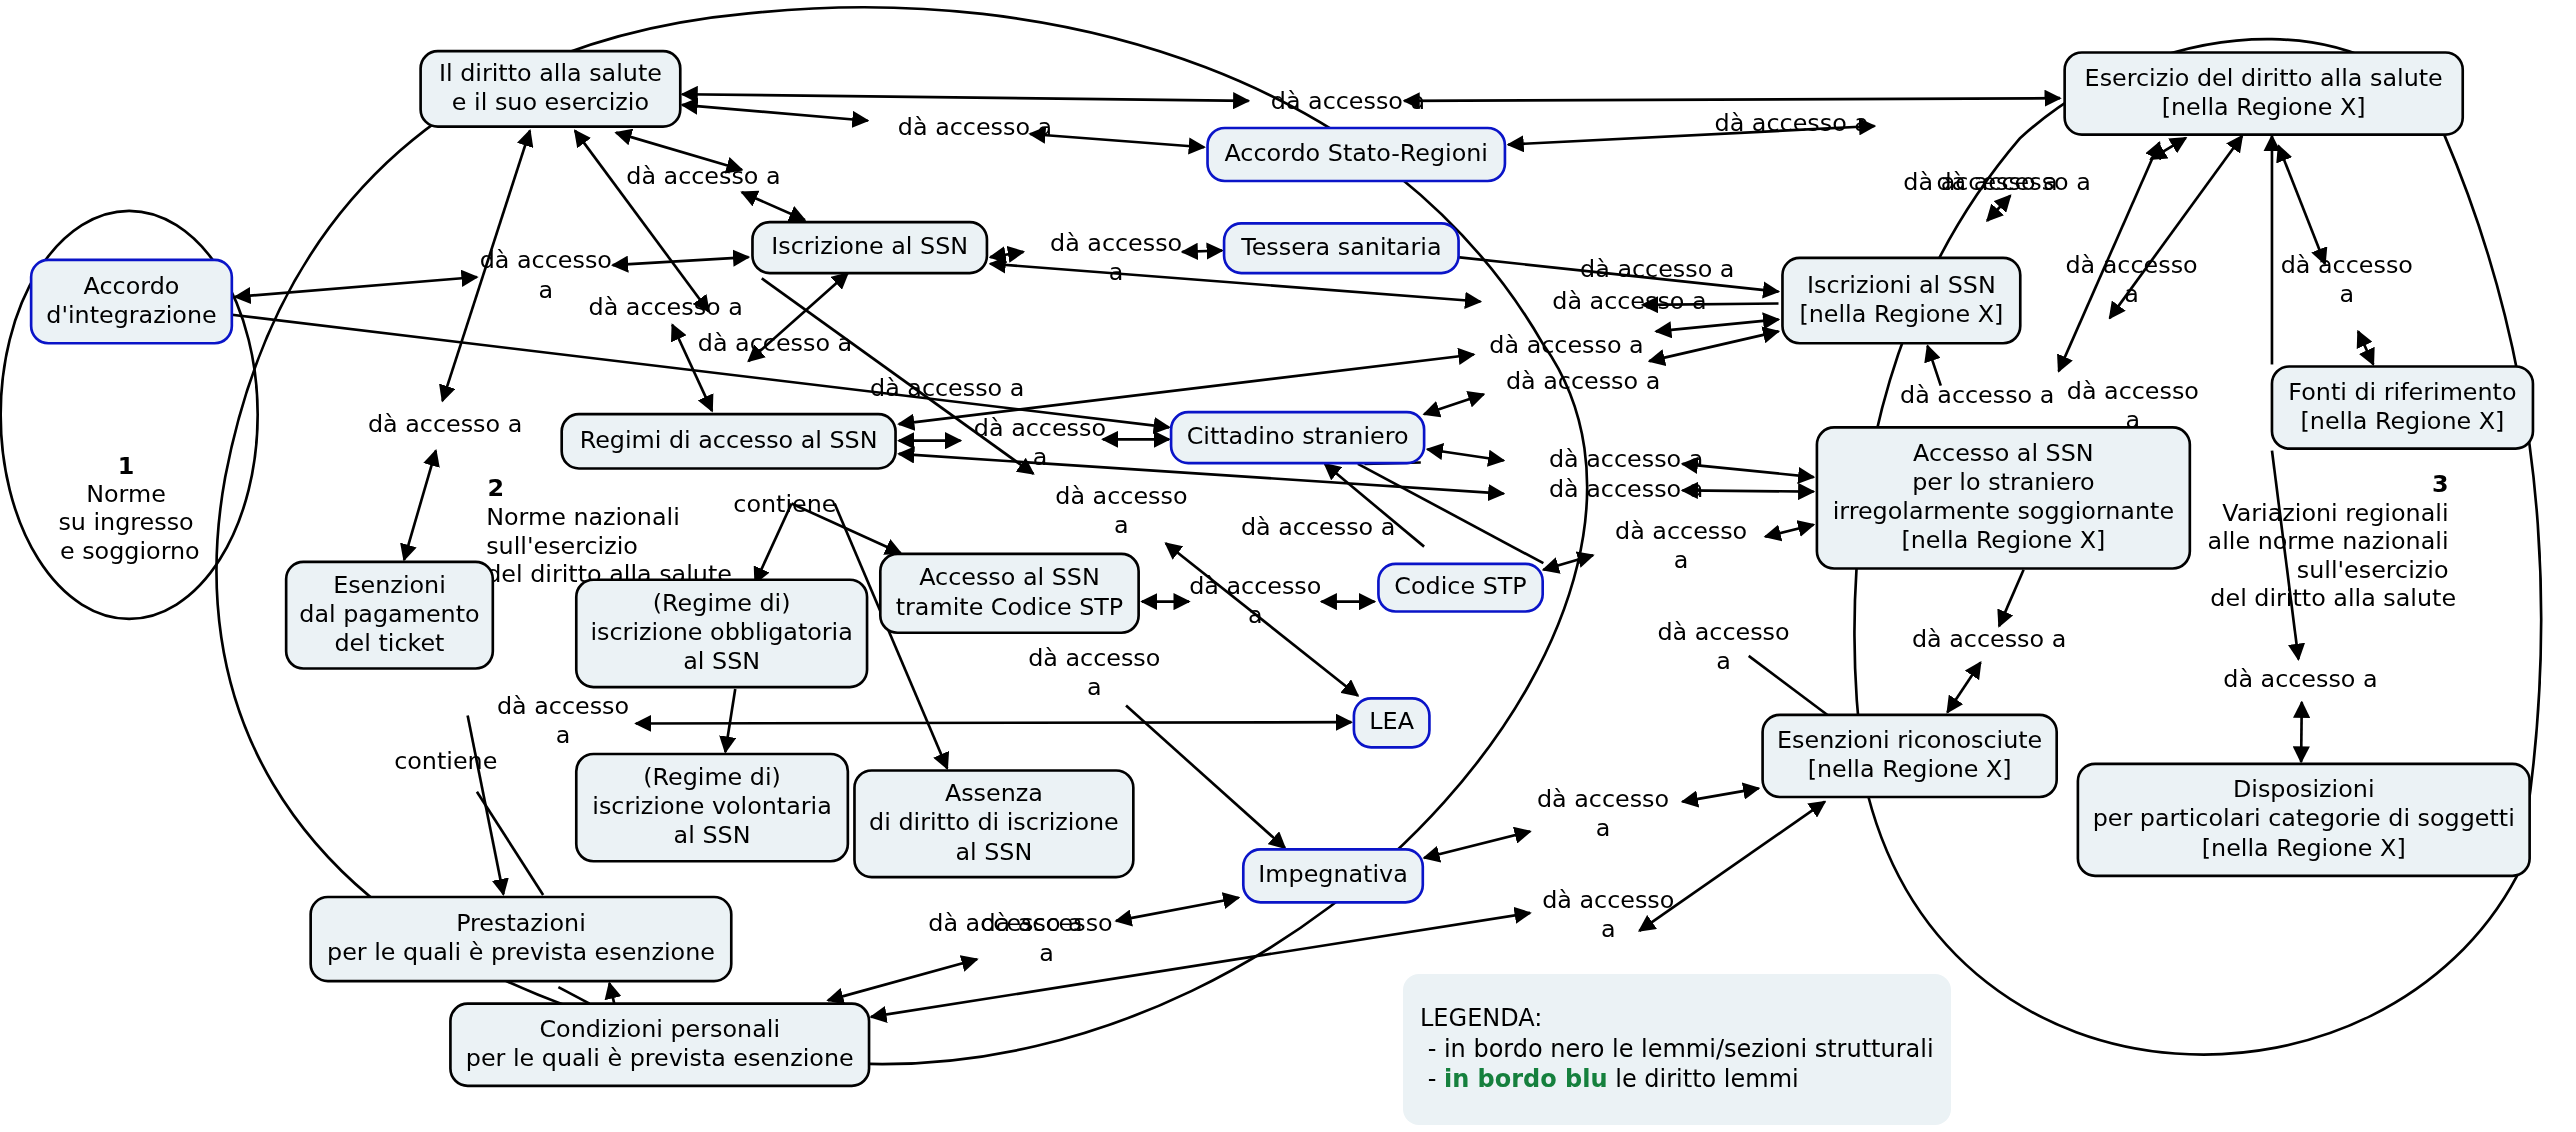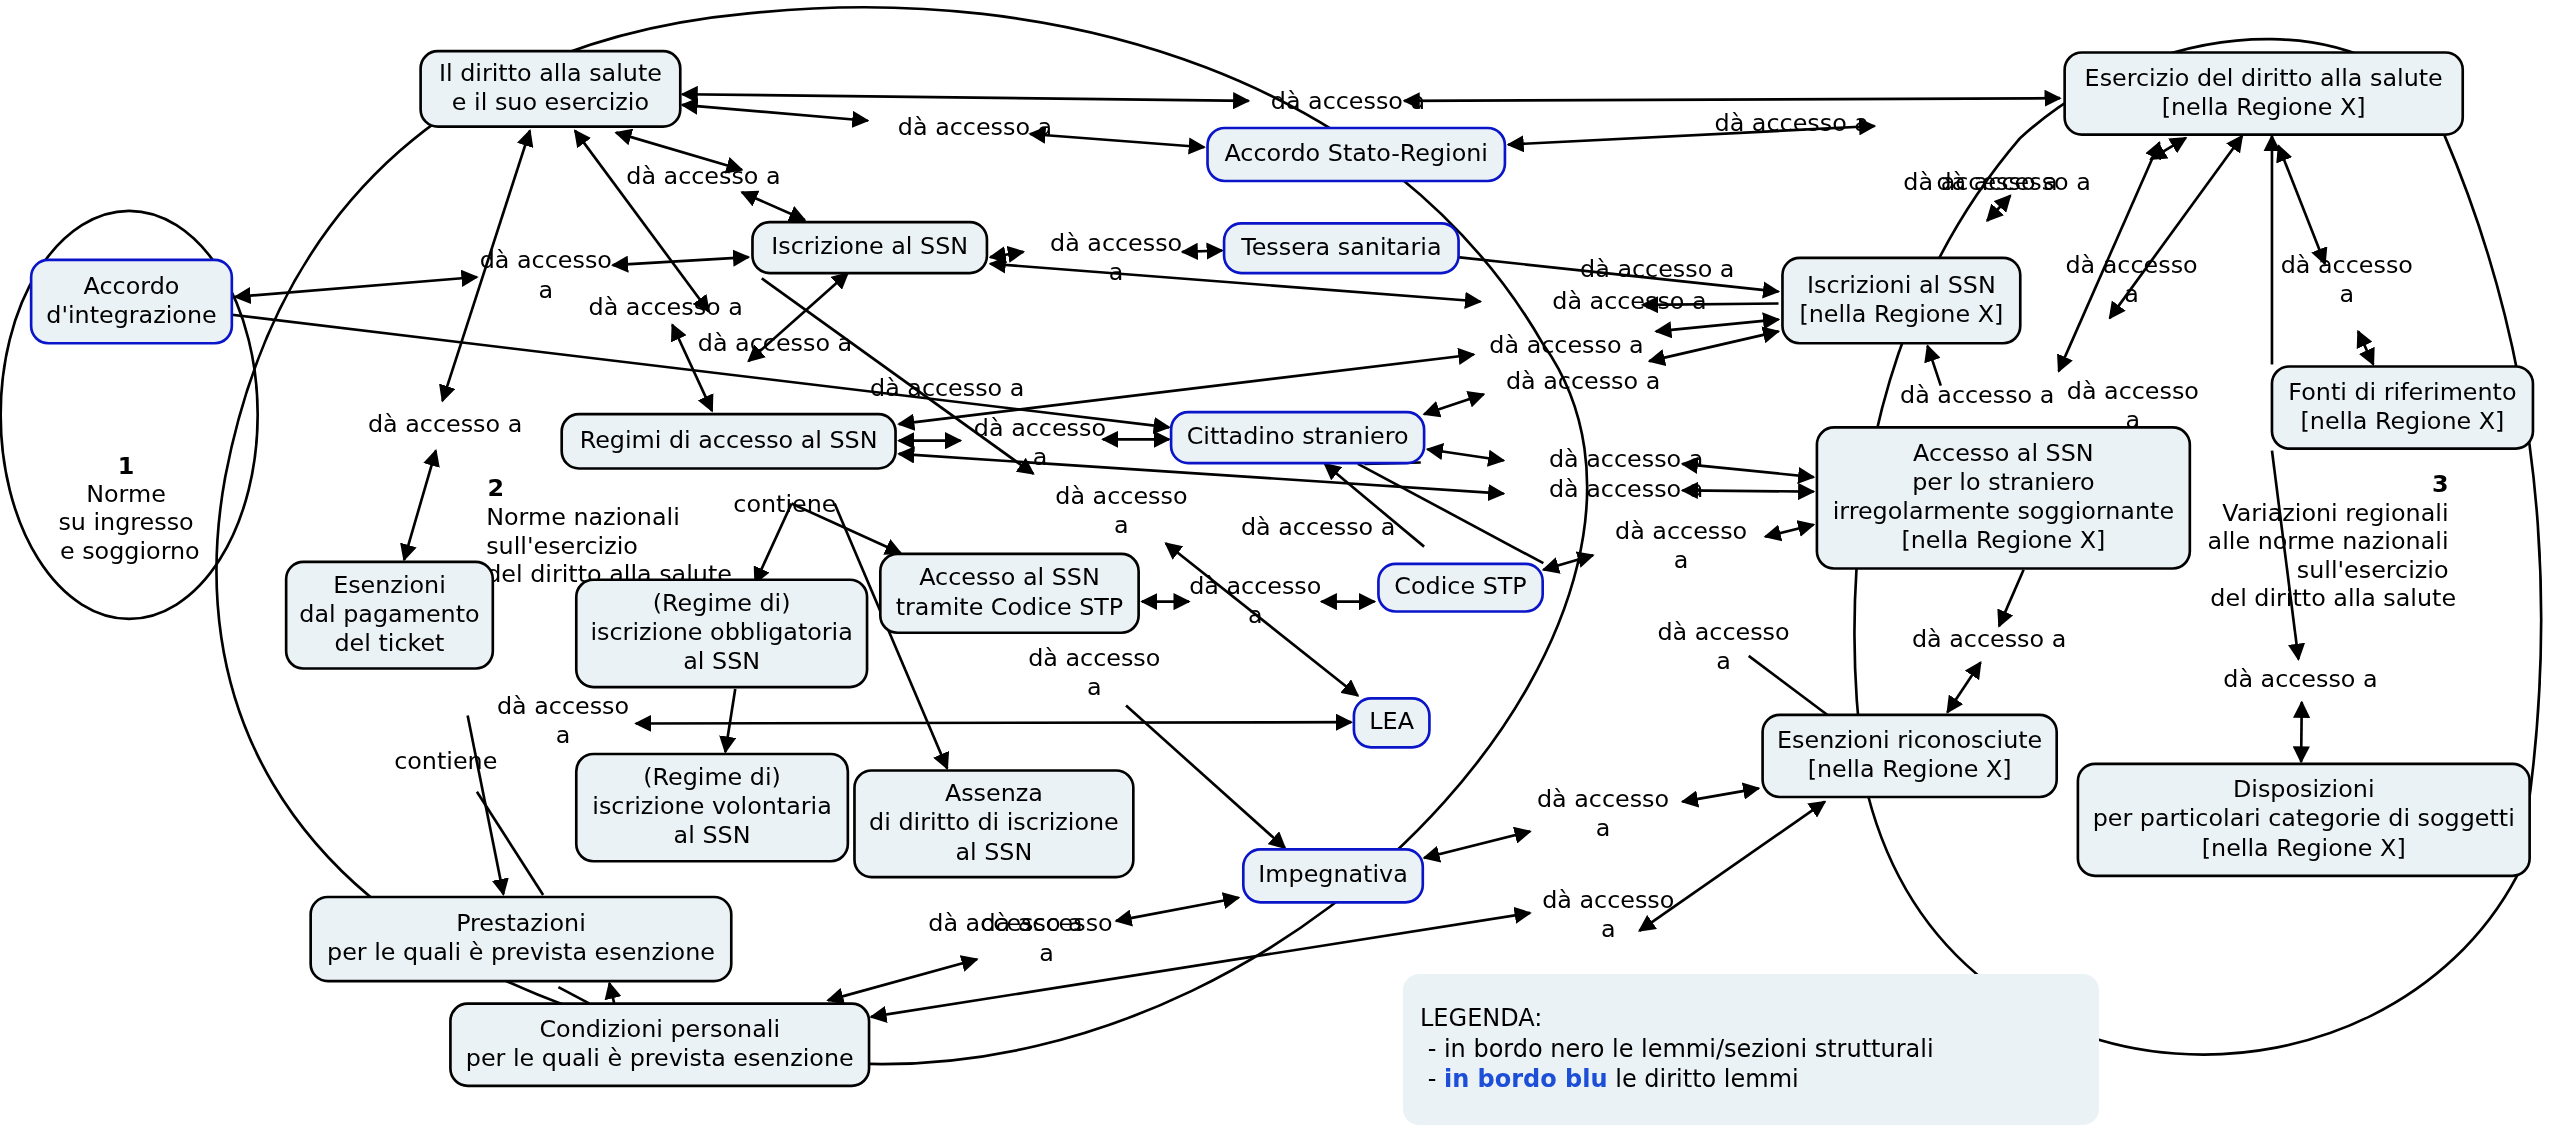--- a/index.html
+++ b/index.html
@@ -8,25 +8,25 @@
   #map { position: absolute; left: 0; top: 0; }
   .node-rect { fill: #ebf2f5; stroke-width: 4; }
   .node-rect.structural { stroke: #000000; }
   .node-rect.lemma { stroke: #0a14c8; }
   .node-text { font-family: "DejaVu Sans", sans-serif; font-size: 36px; fill: #000; text-anchor: middle; }
   .link-text { font-family: "DejaVu Sans", sans-serif; font-size: 36px; fill: #000; text-anchor: middle; }
   .region-text { font-family: "DejaVu Sans", sans-serif; font-size: 36px; fill: #000; }
   .region-num { font-weight: bold; }
   .edge { stroke: #000; stroke-width: 4; fill: none; }
   .region { stroke: #000; stroke-width: 4; fill: none; }
-  .legend-box { position: absolute; left: 1403px; top: 974px; width: 696px; height: 151px;
+  .legend-box { position: absolute; left: 1403px; top: 974px; width: 548px; height: 151px;
                 background: #ebf2f5; border-radius: 16px; box-sizing: border-box; padding: 29px 17px; }
   .legend-title, .legend-row { font-family: "DejaVu Sans", sans-serif; font-size: 24px; line-height: 30.5px; color: #000; white-space: pre; }
   .legend-strong { font-weight: normal; margin-top: 20px; }
-  .legend-blue { color: #1d4ed8; font-weight: bold; }
+  .legend-blue { color: #15803d; font-weight: bold; }
 </style>
 </head>
 <body>
 
 <svg id="map" width="2576" height="1133" viewBox="0 0 3889 1710" xmlns="http://www.w3.org/2000/svg">
   <defs>
     <marker id="ah" viewBox="0 0 10 10" refX="9" refY="5" markerWidth="9" markerHeight="9" orient="auto-start-reverse" markerUnits="userSpaceOnUse">
       <path d="M0,0 L10,5 L0,10 z" fill="#000"></path>
     </marker>
     <marker id="ahb" viewBox="0 0 10 10" refX="9" refY="5" markerWidth="26" markerHeight="26" orient="auto-start-reverse" markerUnits="userSpaceOnUse">

